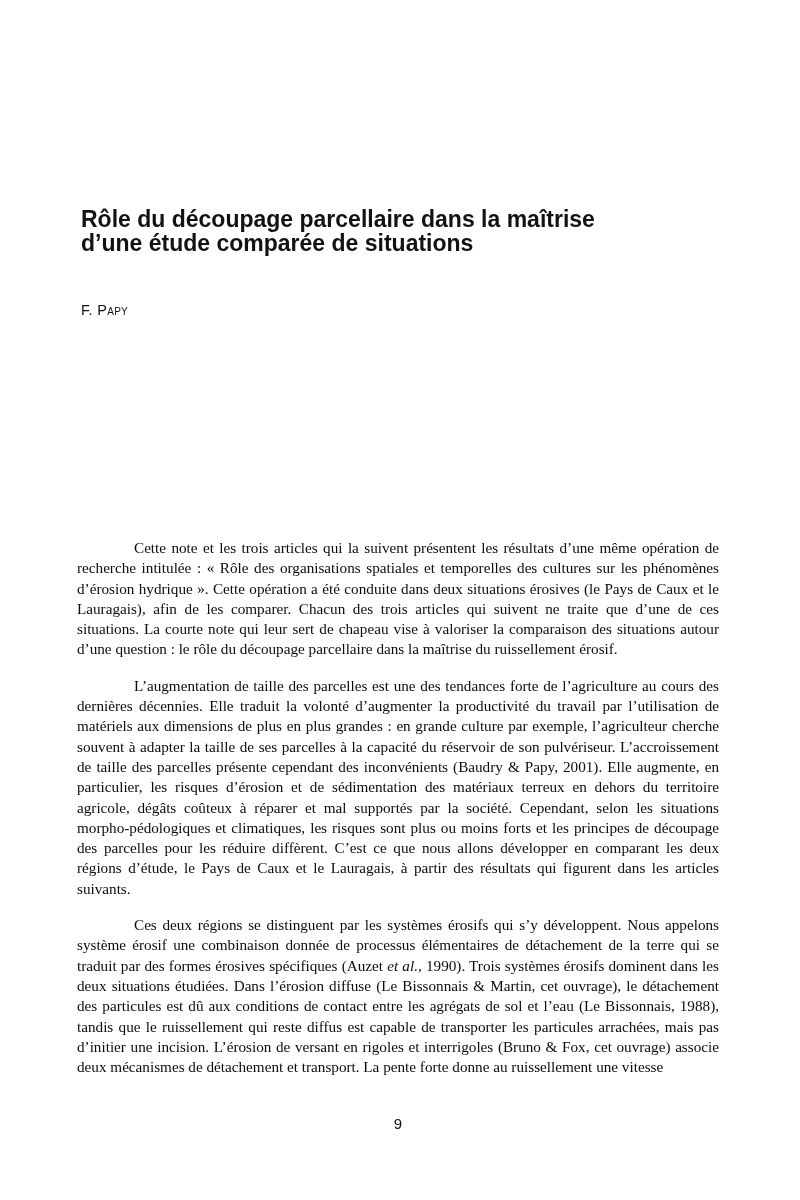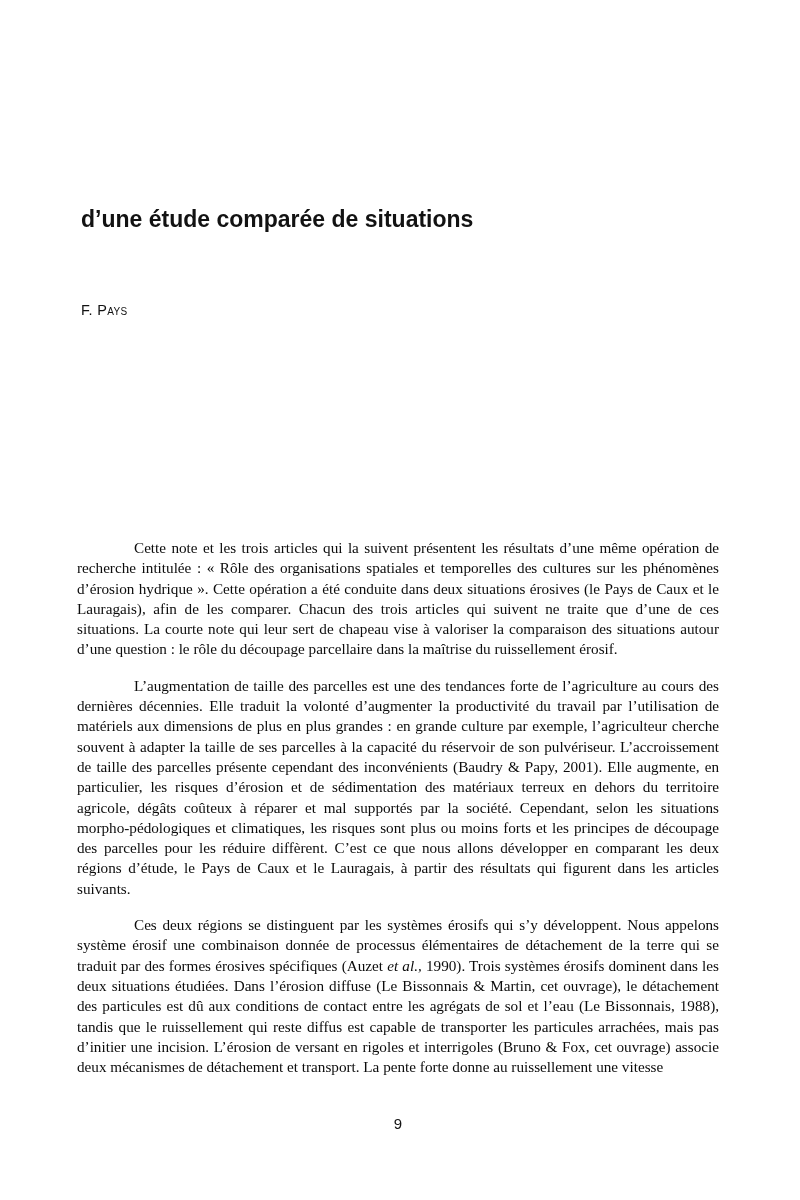--- a/index.html
+++ b/index.html
@@ -64,24 +64,25 @@
     font-size: 15px;
     color: #121212;
   }
 </style>
 </head>
 <body>
 
 <div class="page">
 
   <div class="article-title">
+    <div>Rôle du découpage parcellaire dans la maîtrise</div>
     <div>d’une étude comparée de situations</div>
   </div>
 
-  <div class="author">F. Pays</div>
+  <div class="author">F. Papy</div>
 
   <div class="article-body">
       <p><span>Cette note et les trois articles qui la suivent présentent les résultats d’une même opération de recherche intitulée&nbsp;: «&nbsp;Rôle des organisations spatiales et temporelles des cultures sur les phénomènes d’érosion hydrique&nbsp;». Cette opération a été conduite dans deux situations érosives (le Pays de Caux et le Lauragais), afin de les comparer. Chacun des trois articles qui suivent ne traite que d’une de ces situations. La courte note qui leur sert de chapeau vise à valoriser la comparaison des situations autour d’une question&nbsp;: le rôle du découpage parcellaire dans la maîtrise du ruissellement érosif.</span></p>
       <p><span>L’augmentation de taille des parcelles est une des tendances forte de l’agriculture au cours des dernières décennies. Elle traduit la volonté d’augmenter la productivité du travail par l’utilisation de matériels aux dimensions de plus en plus grandes&nbsp;: en grande culture par exemple, l’agriculteur cherche souvent à adapter la taille de ses parcelles à la capacité du réservoir de son pulvériseur. L’accroissement de taille des parcelles présente cependant des inconvénients (Baudry &amp; Papy, 2001). Elle augmente, en particulier, les risques d’érosion et de sédimentation des matériaux terreux en dehors du territoire agricole, dégâts coûteux à réparer et mal supportés par la société. Cependant, selon les situations morpho-pédologiques et climatiques, les risques sont plus ou moins forts et les principes de découpage des parcelles pour les réduire diffèrent. C’est ce que nous allons développer en comparant les deux régions d’étude, le Pays de Caux et le Lauragais, à partir des résultats qui figurent dans les articles suivants.</span></p>
       <p><span>Ces deux régions se distinguent par les systèmes érosifs qui s’y développent. Nous appelons système érosif une combinaison donnée de processus élémentaires de détachement de la terre qui se traduit par des formes érosives spécifiques (Auzet </span><em>et al.,</em><span> 1990). Trois systèmes érosifs dominent dans les deux situations étudiées. Dans l’érosion diffuse (Le Bissonnais &amp; Martin, cet ouvrage), le détachement des particules est dû aux conditions de contact entre les agrégats de sol et l’eau (Le Bissonnais, 1988), tandis que le ruissellement qui reste diffus est capable de transporter les particules arrachées, mais pas d’initier une incision. L’érosion de versant en rigoles et interrigoles (Bruno &amp; Fox, cet ouvrage) associe deux mécanismes de détachement et transport. La pente forte donne au ruissellement une vitesse</span></p>
     </div>
 
   <div class="page-number">9</div>
 
 </div>

